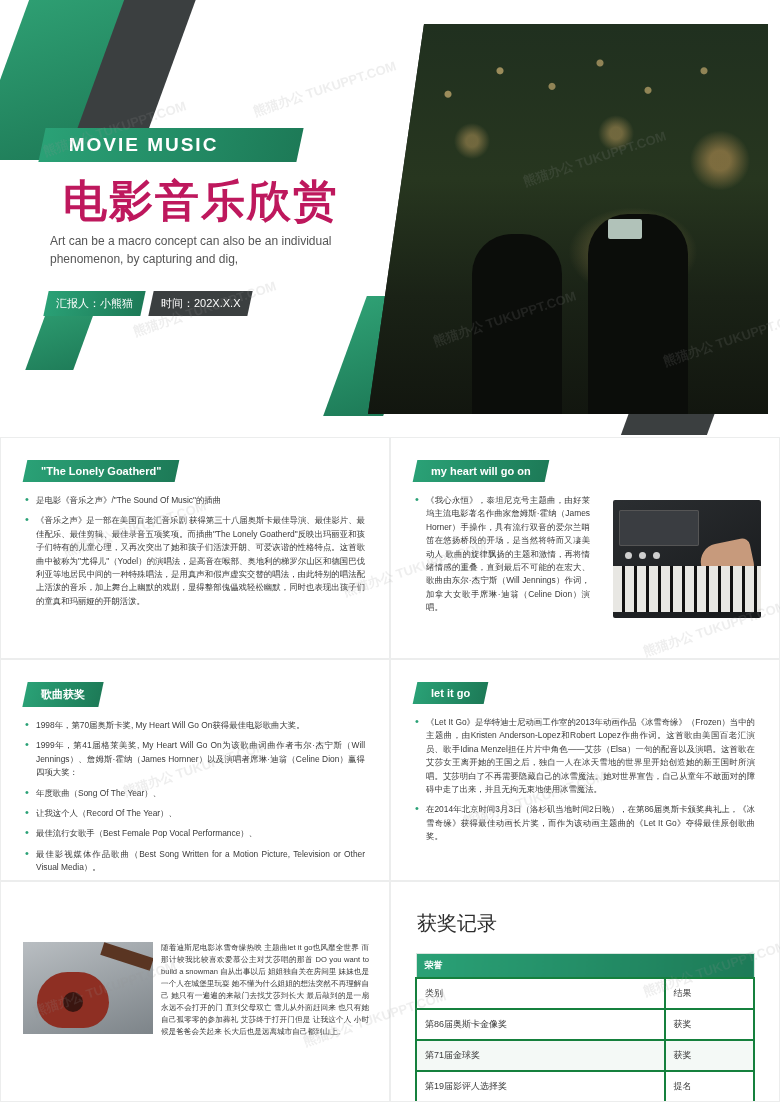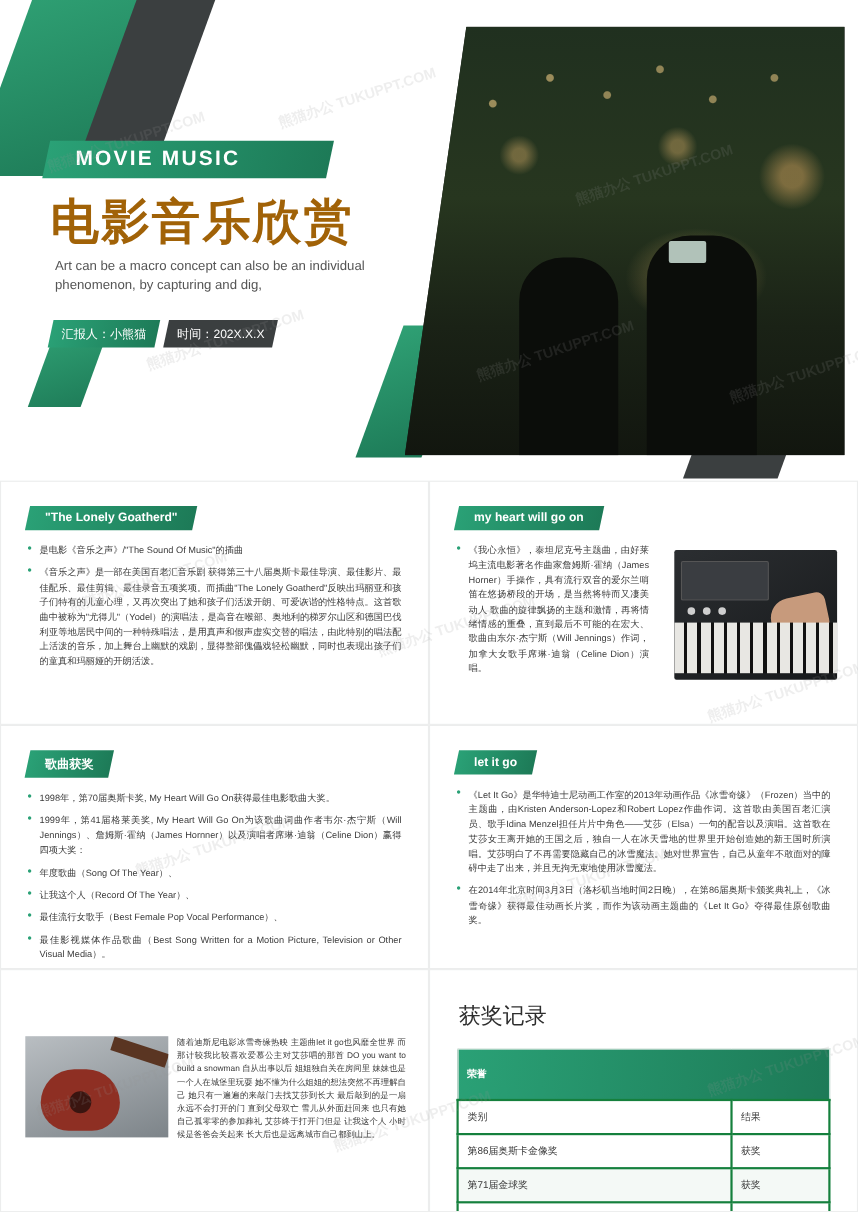--- a/index.html
+++ b/index.html
@@ -85,23 +85,23 @@
     width: 258px; height: 34px;
     background: linear-gradient(95deg,#2aa176 0%, #1d7a57 100%);
     transform: skewX(-12deg);
   }
   .label-tag span {
     display:block; transform: skewX(12deg);
     color:#fff; font-size: 19px; letter-spacing: 2px; font-weight: 700;
     padding: 6px 0 0 26px;
   }
   .cover-title {
-    position:absolute; left: 46px; top: 172px;
+    position:absolute; left: 63px; top: 172px;
     font-size: 44px; font-weight: 800; letter-spacing: 2px;
-    color: #a16207;
+    color: #be185d;
     text-align: right;
   }
   .cover-sub {
     position:absolute; left: 50px; top: 232px; width: 300px;
     font-size: 12px; color: #555; line-height: 18px;
   }
   .meta-row { position:absolute; left: 46px; top: 291px; display:flex; align-items:center; gap: 8px; }
   .meta-tag {
     background: linear-gradient(95deg,#2aa176 0%, #1d7a57 100%);
     color:#fff; font-size: 11px; padding: 5px 10px; transform: skewX(-12deg);
@@ -155,21 +155,21 @@
     background:#5a3522; transform: rotate(18deg); }
   .guitar-photo .hole { position:absolute; left: 40px; top: 50px; width: 20px; height:20px;
     border-radius:50%; background:#3a1510; }
 
   .small-text { font-size: 7.6px; line-height: 12px; color:#3a3a3a; text-align: justify; }
 
   .award-title { font-size: 20px; font-weight: 400; color: #2e2e2e; margin: 6px 0 16px 2px; }
   table.awards { width: 100%; border-collapse: collapse; font-size: 9px; }
   table.awards th {
     background: linear-gradient(95deg,#2aa176 0%, #1d7a57 100%);
-    color:#fff; text-align:left; padding: 16px 8px; font-weight: 600; border: 1px solid #d8e6df;
+    color:#fff; text-align:left; padding: 5px 8px; font-weight: 600; border: 1px solid #d8e6df;
   }
   table.awards td { padding: 8px 8px; border: 2px solid #15803d; color:#3a3a3a; }
   table.awards tbody tr:nth-child(odd) { background:#ffffff; }
   table.awards tbody tr:nth-child(even) { background:#f4f9f6; }
 
   
   .wm {
     position:absolute; color: rgba(150,150,150,0.16); font-size: 13px;
     transform: rotate(-18deg); pointer-events:none; white-space:nowrap; font-weight:700;
   }

